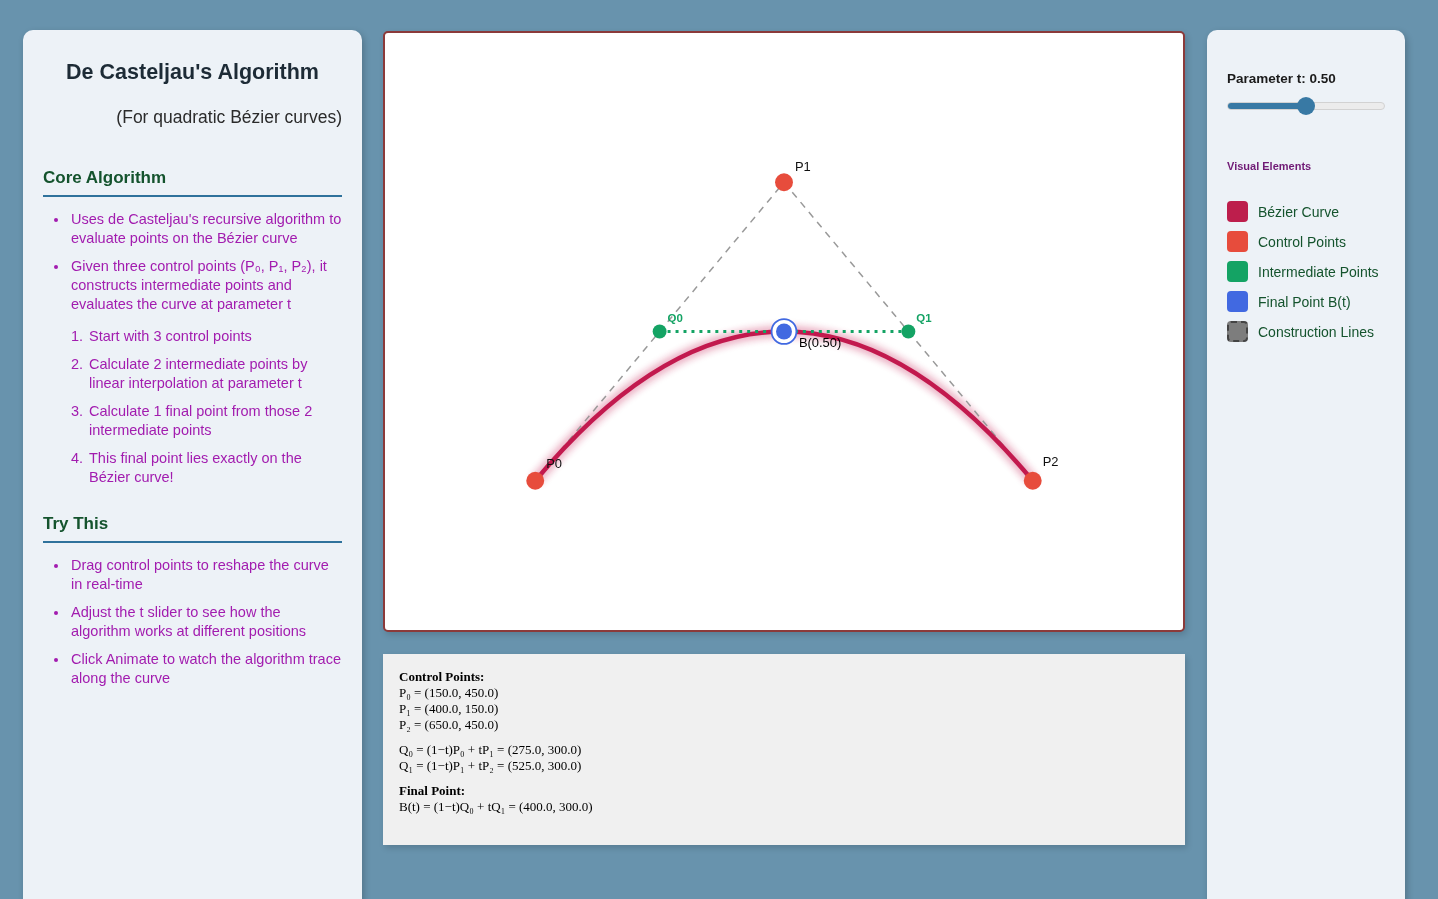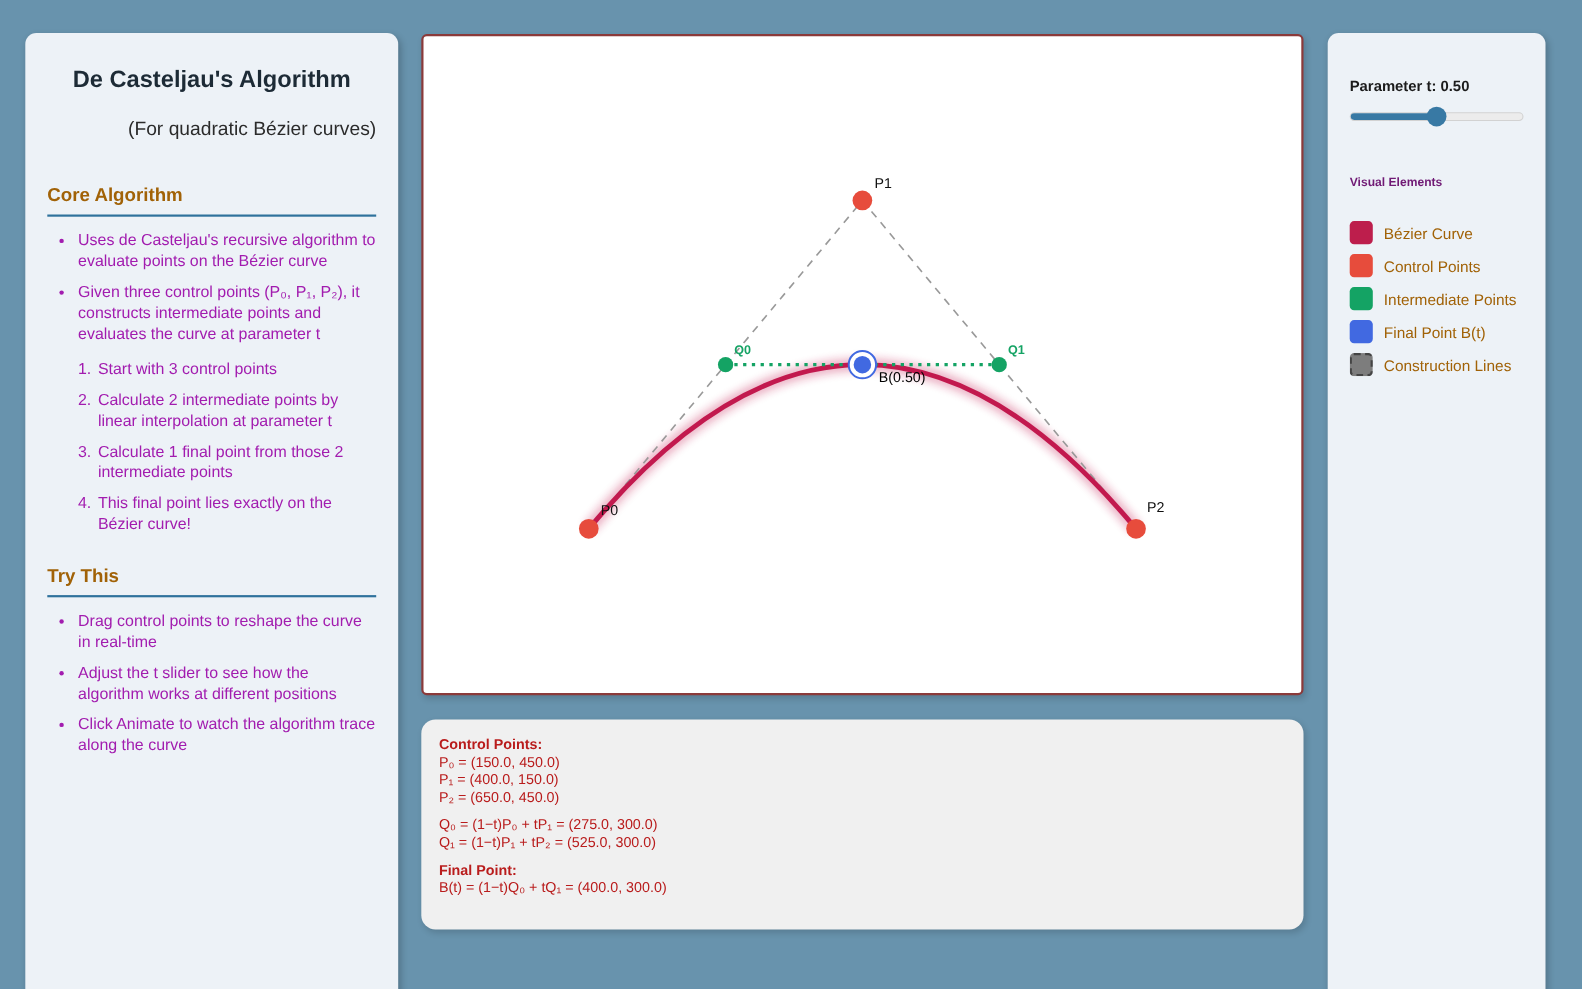--- a/index.html
+++ b/index.html
@@ -14,46 +14,46 @@
     position:absolute;
     background:#edf2f7;
     border-radius:10px;
     box-shadow:2px 3px 7px rgba(0,0,0,0.22);
   }
   
   .left-panel { left:23px; top:30px; width:339px; height:879px; padding:22px 20px; }
   .left-title { font-size:21.5px; font-weight:700; color:#1d2b36; text-align:center; margin-top:8px; }
   .left-subtitle { font-size:17.5px; font-weight:400; color:#2b2b2b; text-align:right; margin-top:22px; }
   .section-heading {
-    font-size:17px; font-weight:700; color:#a16207;
+    font-size:17px; font-weight:700; color:#14532d;
     margin-top:27px; padding-bottom:7px;
     border-bottom:2px solid #2f729c;
   }
   .section-heading.first { margin-top:40px; }
   .left-panel ul { margin-top:13px; padding-left:26px; list-style:disc; }
   .left-panel ol { margin-top:13px; padding-left:44px; }
   .left-panel li {
     font-size:14.5px; line-height:19px; color:#a21caf; margin-bottom:9px;
     padding-left:2px;
   }
   
   .canvas-card {
     position:absolute; left:383px; top:31px; width:802px; height:601px;
     background:#ffffff; border:2px solid #8b3a3a; border-radius:5px;
     box-shadow:2px 3px 6px rgba(0,0,0,0.15);
   }
   .canvas-card svg { width:100%; height:100%; display:block; }
   
   .info-card {
     position:absolute; left:383px; top:654px; width:802px; height:191px;
-    background:#f0f0f0; border-radius:13px;
+    background:#f0f0f0; border-radius:0;
     box-shadow:2px 3px 6px rgba(0,0,0,0.15);
     padding:15px 16px; overflow:hidden;
-    font-family:Liberation Sans, sans-serif;
-    font-size:13px; line-height:16px; color:#b91c1c;
+    font-family:Liberation Serif, serif;
+    font-size:13px; line-height:16px; color:#000000;
   }
   .info-section { margin-bottom:9px; }
   .info-heading { font-weight:700; }
   
   .right-panel { left:1207px; top:30px; width:198px; height:887px; padding:0 20px; }
   .param-label { margin-top:41px; font-size:13.5px; font-weight:700; color:#1b1b1b; }
   .slider { position:relative; margin-top:11px; height:18px; }
   .slider-track {
     position:absolute; left:0; right:0; top:5px; height:8px;
     background:#ececec; border:1px solid #d2d2d2; border-radius:5px;
@@ -71,21 +71,21 @@
     display:flex; align-items:center; justify-content:center; text-align:center;
     padding:4px 6px;
   }
   .btn-animate { width:79px; }
   .btn-reset { width:67px; }
   .legend-heading { margin-top:45px; font-size:11px; font-weight:700; color:#701a75; }
   .legend { margin-top:29px; }
   .legend-item { display:flex; align-items:center; height:21px; margin-bottom:9px; }
   .swatch { width:21px; height:21px; border-radius:4px; margin-right:10px; flex:none; }
   .swatch.dashed { border:2px dashed #444444; }
-  .legend-label { font-size:14px; color:#a16207; }
+  .legend-label { font-size:14px; color:#14532d; }
 </style>
 </head>
 <body>
 
 <aside class="card left-panel">
   <h1 class="left-title">De Casteljau's Algorithm</h1>
   <div class="left-subtitle">(For quadratic Bézier curves)</div>
 
   <h2 class="section-heading first">Core Algorithm</h2>
   <ul>

